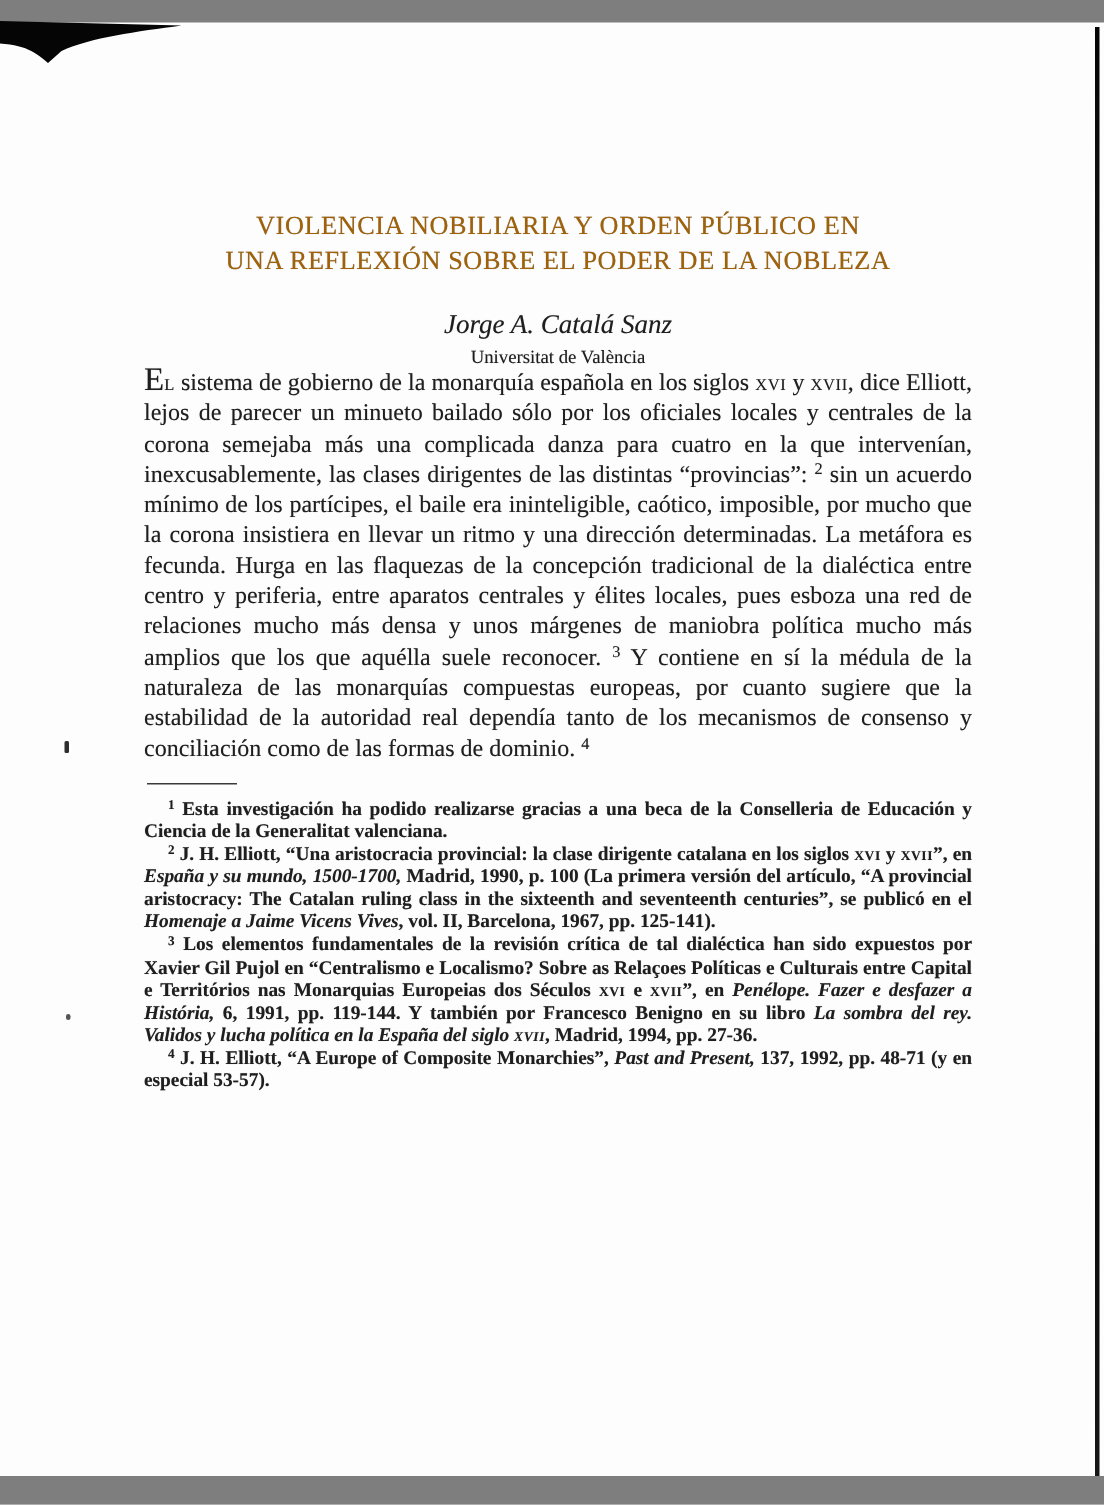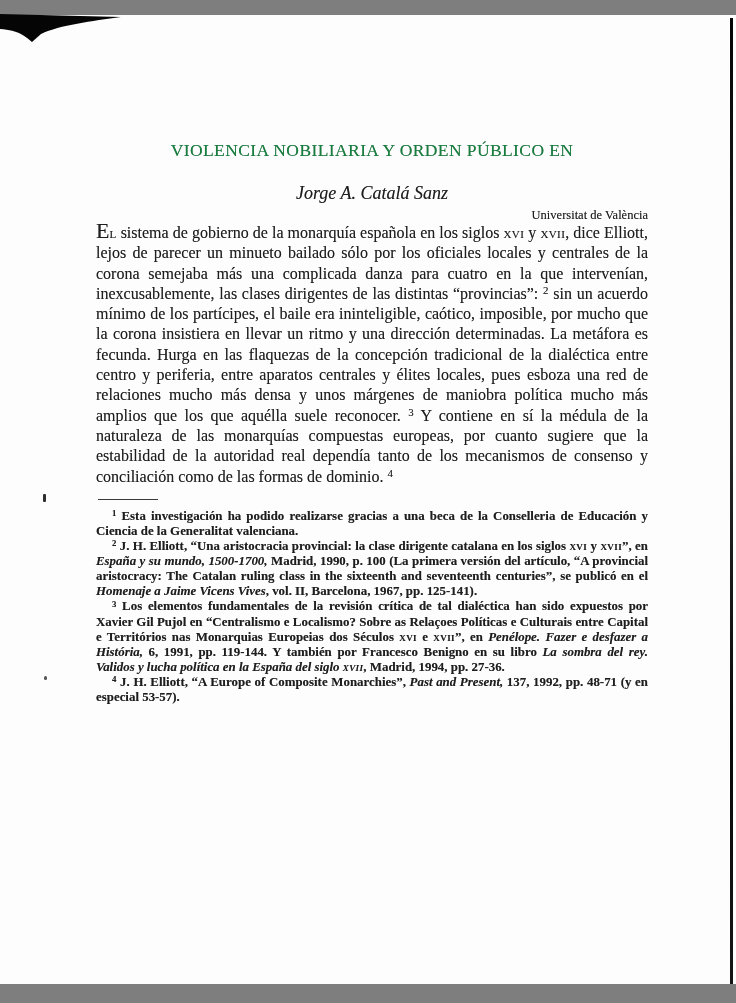--- a/index.html
+++ b/index.html
@@ -31,24 +31,24 @@
     color: #1e1e1e;
     text-shadow: 0 0 0.5px rgba(25,25,25,0.45);
   }
   .title {
     margin: 139px 0 0 0;
     font-size: 17.5px;
     line-height: 23px;
     font-weight: normal;
     text-align: center;
     letter-spacing: 0.4px;
-    color: #15803d;
+    color: #a16207;
   }
   .author { margin-top: 21px; text-align: center; font-style: italic; font-size: 18px; font-family: Liberation Serif, serif; }
-  .affil  { margin-top: 4px;  text-align: right; font-size: 12.5px; }
+  .affil  { margin-top: 4px;  text-align: center; font-size: 12.5px; }
   .bodytext { font-size: 16px; line-height: 20.3px; text-align: justify; }
   .para { margin: 0; }
   .para.indent { text-indent: 18px; }
   .lead { font-size: 22px; line-height: 0; }
   .sc { font-variant: small-caps; letter-spacing: 0.4px; }
   .sup { font-size: 0.68em; position: relative; top: -0.42em; line-height: 0; }
   .italic { font-style: italic; }
   .italic.sc { font-style: italic; }
   .fnsep { width: 60px; border: 0; border-top: 1.5px solid #3a3a3a; margin: 12px 0 0 2px; }
   .footnotes { margin-top: 9px; font-size: 12.9px; line-height: 15.1px; text-align: justify; font-weight: bold; }
@@ -67,20 +67,21 @@
 
   <div class="edge-right"></div>
 
   <div class="mark m1"></div>
   <div class="mark m2"></div>
 
   <div class="content">
 
     <h1 class="title">
       <div><span>VIOLENCIA NOBILIARIA Y ORDEN PÚBLICO EN</span></div>
+      <div><span>UNA REFLEXIÓN SOBRE EL PODER DE LA NOBLEZA</span></div>
     </h1>
 
     <div class="author">Jorge A. Catalá Sanz</div>
     <div class="affil">Universitat de València</div>
 
     <div class="bodytext">
       <p class="para"><span class="lead">E</span><span class="sc">l</span><span> sistema de gobierno de la monarquía española en los siglos </span><span class="sc">xvi</span><span> y </span><span class="sc">xvii</span><span>, dice Elliott, lejos de parecer un minueto bailado sólo por los oficiales locales y centrales de la corona semejaba más una complicada danza para cuatro en la que intervenían, inexcusablemente, las clases dirigentes de las distintas “provincias”: </span><span class="sup">2</span><span> sin un acuerdo mínimo de los partícipes, el baile era ininteligible, caótico, imposible, por mucho que la corona insistiera en llevar un ritmo y una dirección determinadas. La metáfora es fecunda. Hurga en las flaquezas de la concepción tradicional de la dialéctica entre centro y periferia, entre aparatos centrales y élites locales, pues esboza una red de relaciones mucho más densa y unos márgenes de maniobra política mucho más amplios que los que aquélla suele reconocer. </span><span class="sup">3</span><span> Y contiene en sí la médula de la naturaleza de las monarquías compuestas europeas, por cuanto sugiere que la estabilidad de la autoridad real dependía tanto de los mecanismos de consenso y conciliación como de las formas de dominio. </span><span class="sup">4</span></p>
     </div>
 
     <hr class="fnsep">

